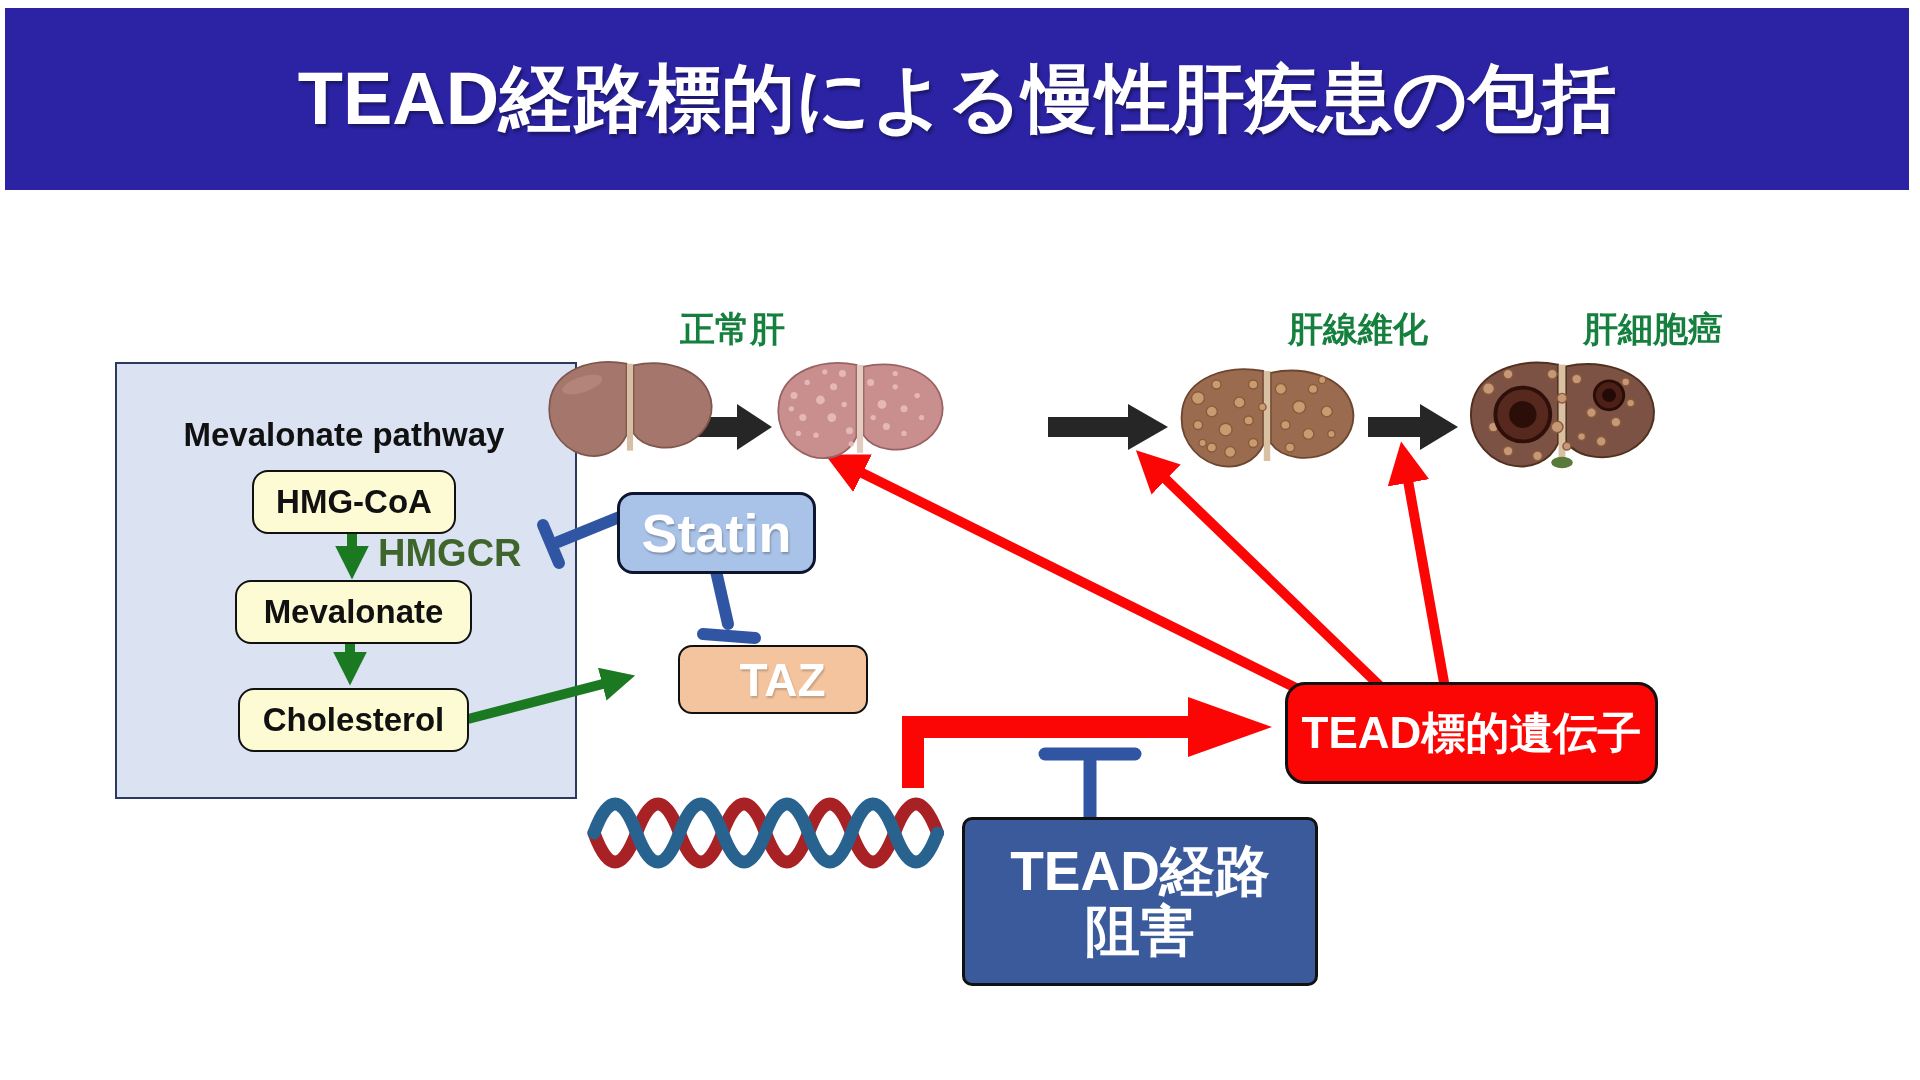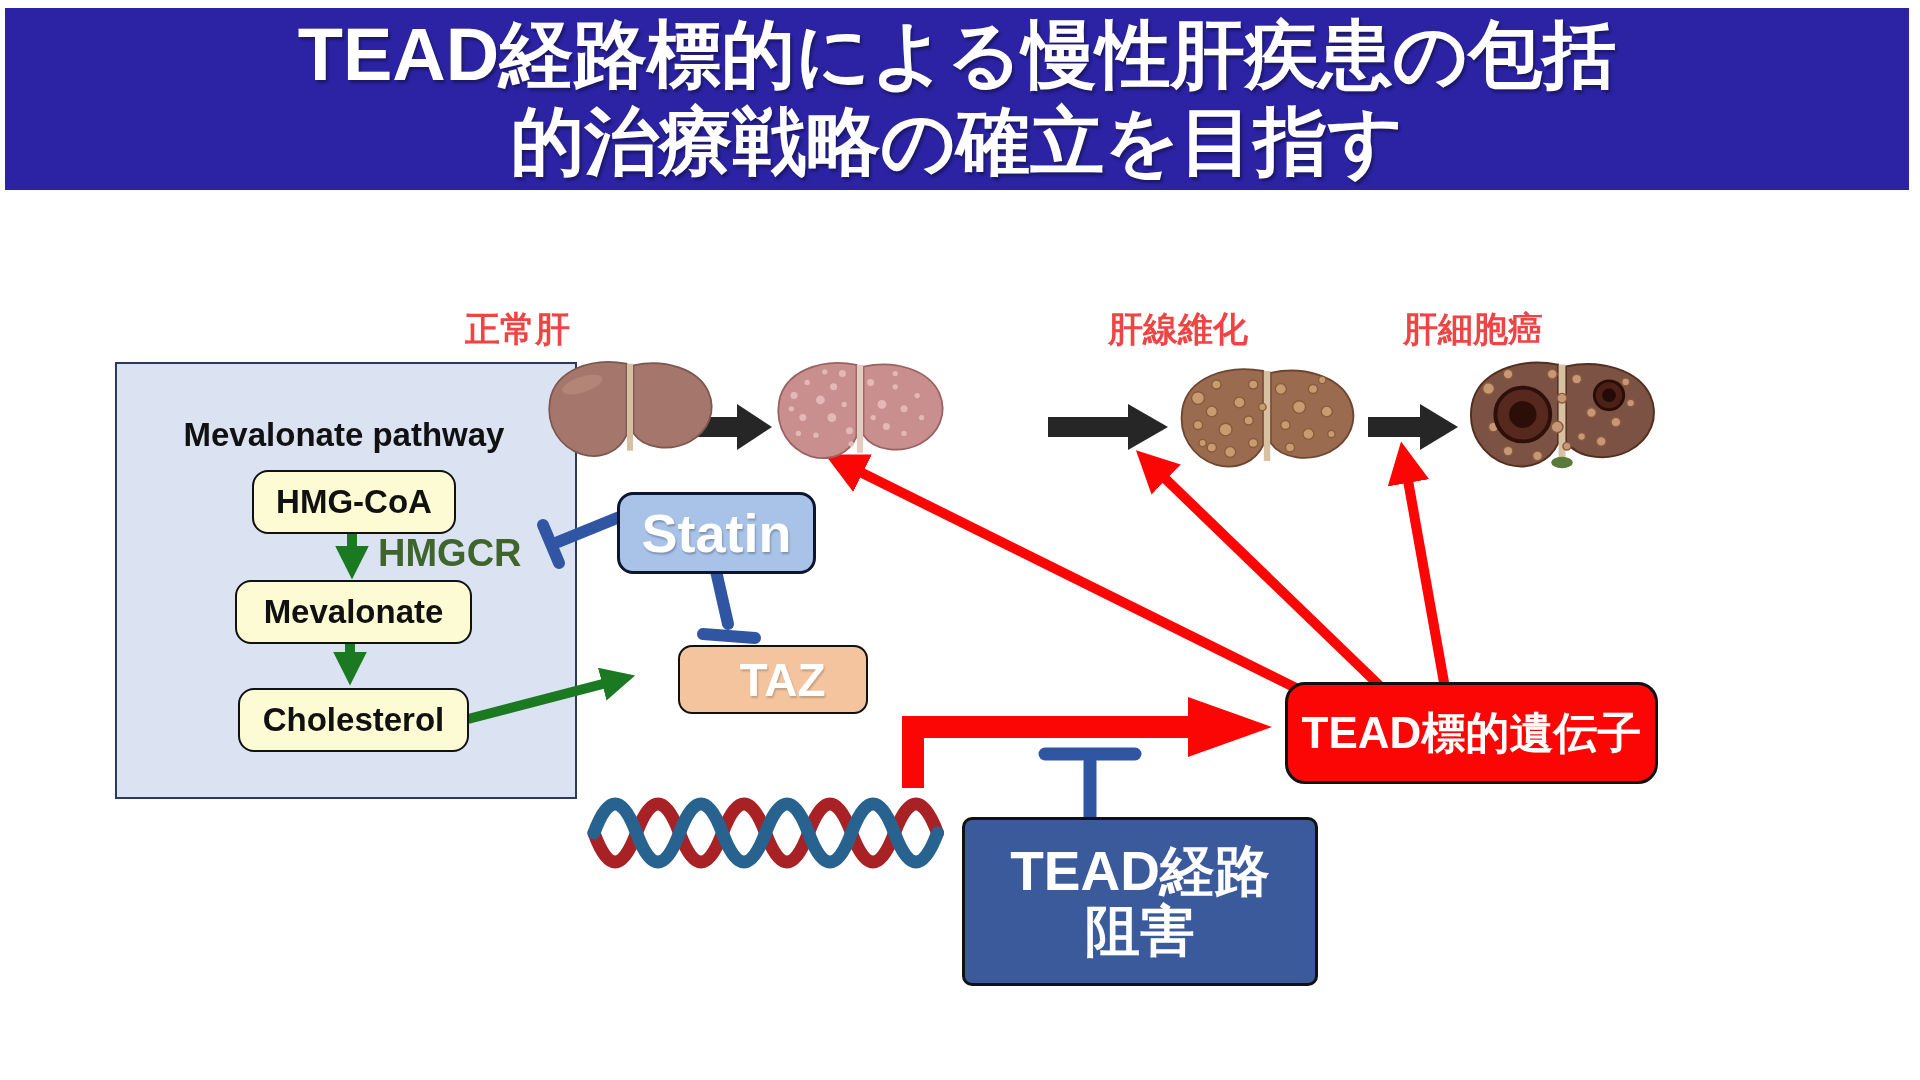--- a/index.html
+++ b/index.html
@@ -12,22 +12,22 @@
   html,body{margin:0;padding:0;background:#fff;}
   body{font-family:"Liberation Sans","DejaVu Sans",sans-serif;}
   #canvas{position:relative;width:1920px;height:1080px;background:#fff;overflow:hidden;}
 
   .hdr{position:absolute;left:5px;top:8px;width:1904px;height:182px;
     background:var(--header-bg);color:#fff;display:flex;flex-direction:column;
     align-items:center;justify-content:center;text-align:center;}
   .hdr .tl{font-size:74px;font-weight:bold;line-height:1.17;white-space:nowrap;
     text-shadow:2px 3px 3px rgba(0,0,0,.35);}
 
-  .stage-label{position:absolute;top:306px;width:320px;text-align:left;
-    font-size:35px;font-weight:bold;color:#ef4444;}
+  .stage-label{position:absolute;top:306px;width:320px;text-align:right;
+    font-size:35px;font-weight:bold;color:#15803d;}
 
   svg.overlay{position:absolute;left:0;top:0;z-index:1;}
 
   .panel{position:absolute;left:115px;top:362px;width:458px;height:433px;
     background:var(--panel-bg);border:2.5px solid var(--panel-border);z-index:0;}
   .panel-title{position:absolute;left:115px;top:416px;width:458px;text-align:center;
     font-size:33px;font-weight:bold;color:#111;z-index:2;}
 
   .node{position:absolute;background:var(--node-bg);border:2.5px solid #111;
     border-radius:16px;display:flex;align-items:center;justify-content:center;
@@ -73,21 +73,20 @@
   .dna-red{stroke:var(--dna-red);}
   .dna-blue{stroke:var(--dna-blue);}
 </style>
 </head>
 <body>
 
 <div id="canvas">
 
   <div class="hdr">
     <div class="tl">TEAD経路標的による慢性肝疾患の包括</div>
-    <div class="tl">的治療戦略の確立を目指す</div>
   </div>
 
   <div class="stage-label" style="left:465px;">正常肝</div>
   <div class="stage-label" style="left:1108px;">肝線維化</div>
   <div class="stage-label" style="left:1403px;">肝細胞癌</div>
 
   <div class="panel"></div>
 
   <svg class="overlay" width="1920" height="1080" viewBox="0 0 1920 1080">
     <defs>

